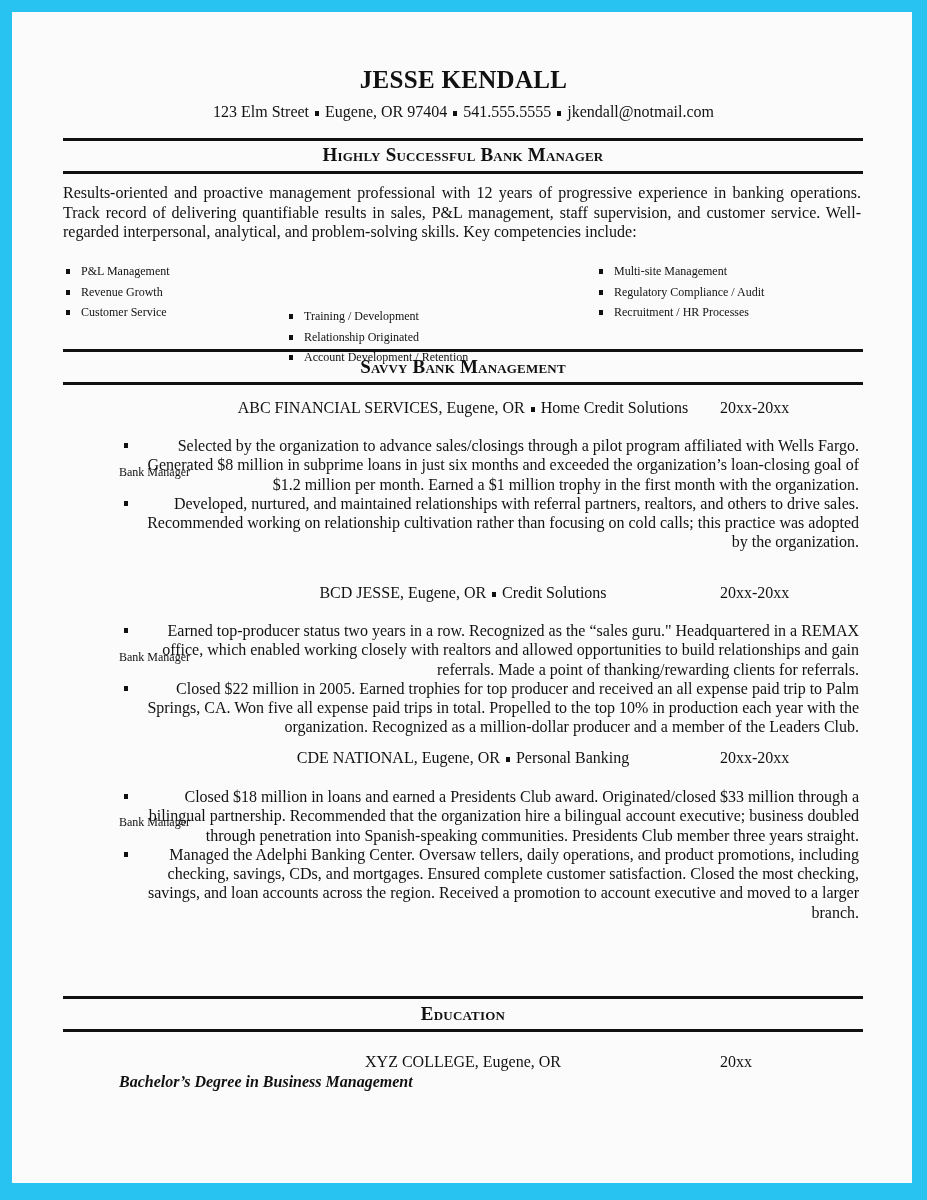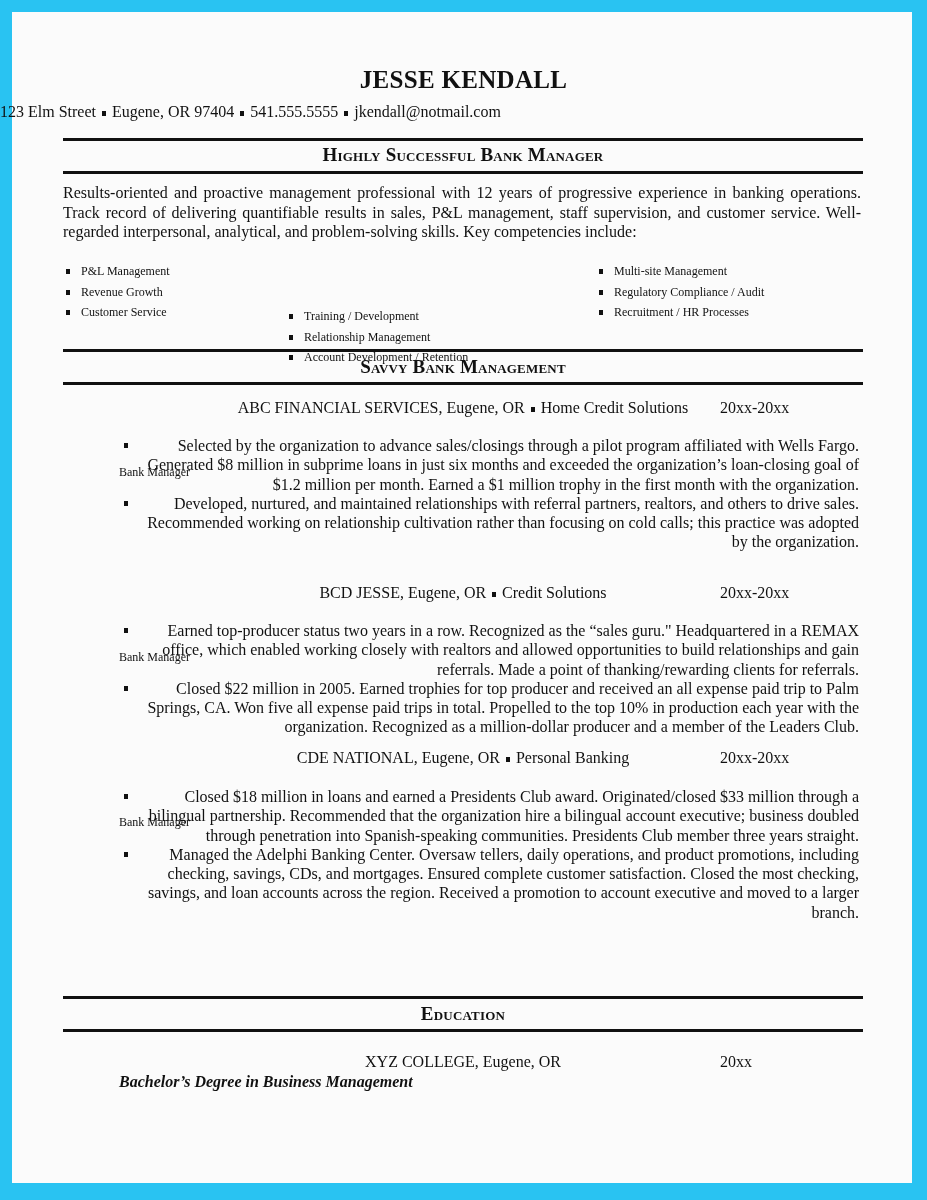--- a/index.html
+++ b/index.html
@@ -14,21 +14,21 @@
     position: absolute; left: 12px; top: 12px;
     width: 900px; height: 1171px;
     background: #fbfbfb;
   }
   .abs { position: absolute; }
   .name {
     left: 0; width: 927px; top: 66px; text-align: center;
     font-size: 25px; font-weight: bold; letter-spacing: 0.3px;
   }
   .contact {
-    left: 0; width: 927px; top: 103px; text-align: left;
+    left: 0; width: 927px; top: 103px; text-align: center;
     font-size: 16px;
   }
   .rule { left: 63px; width: 800px; height: 3px; background: #111; }
   .sec-title {
     left: 63px; width: 800px; text-align: center;
     font-size: 19px; font-weight: bold; font-variant: small-caps; letter-spacing: 0.2px;
   }
   .summary {
     left: 63px; width: 798px; top: 183px;
     font-size: 16px; line-height: 19.5px; text-align: justify;
@@ -70,21 +70,21 @@
 
 <div class="abs summary">Results-oriented and proactive management professional with 12 years of progressive experience in banking operations. Track record of delivering quantifiable results in sales, P&amp;L management, staff supervision, and customer service. Well-regarded interpersonal, analytical, and problem-solving skills. Key competencies include:</div>
 
 <div class="abs comp-col" style="left:63px; top:261px;">
   <div class="ci"><span class="sq"></span><span>P&amp;L Management</span></div>
   <div class="ci"><span class="sq"></span><span>Revenue Growth</span></div>
   <div class="ci"><span class="sq"></span><span>Customer Service</span></div>
 </div>
 <div class="abs comp-col" style="left:286px; top:261px;margin-top:45px;">
   <div class="ci"><span class="sq"></span><span>Training / Development</span></div>
-  <div class="ci"><span class="sq"></span><span>Relationship Management</span></div>
+  <div class="ci"><span class="sq"></span><span>Relationship Originated</span></div>
   <div class="ci"><span class="sq"></span><span>Account Development / Retention</span></div>
 </div>
 <div class="abs comp-col" style="left:596px; top:261px;">
   <div class="ci"><span class="sq"></span><span>Multi-site Management</span></div>
   <div class="ci"><span class="sq"></span><span>Regulatory Compliance / Audit</span></div>
   <div class="ci"><span class="sq"></span><span>Recruitment / HR Processes</span></div>
 </div>
 
 <div class="abs rule" style="top:349px"></div>
 <div class="abs sec-title" style="top:356px">Savvy Bank Management</div>

